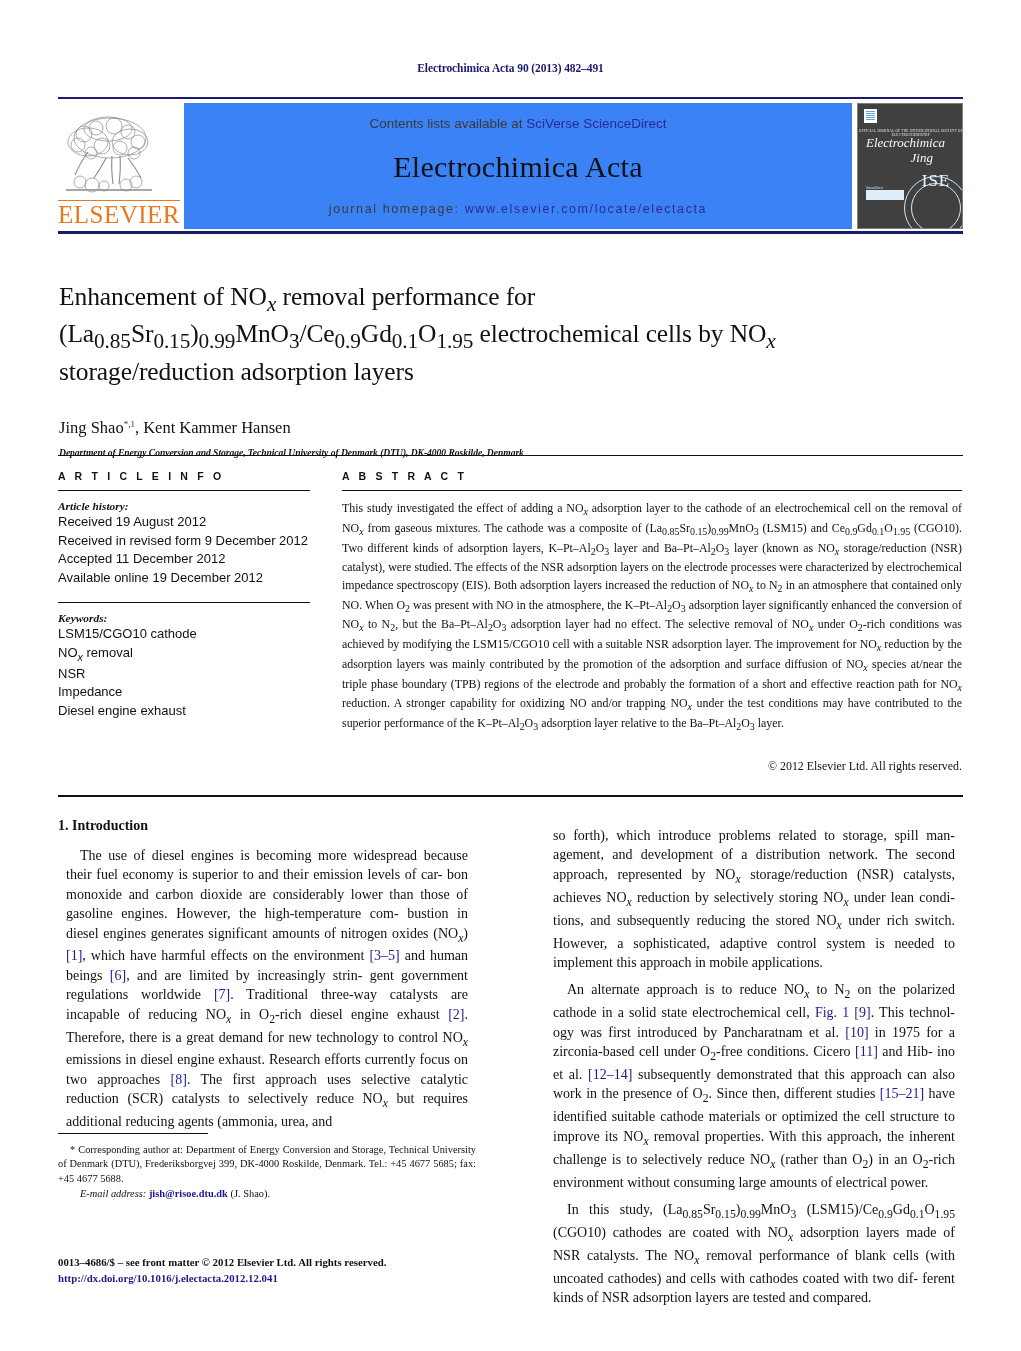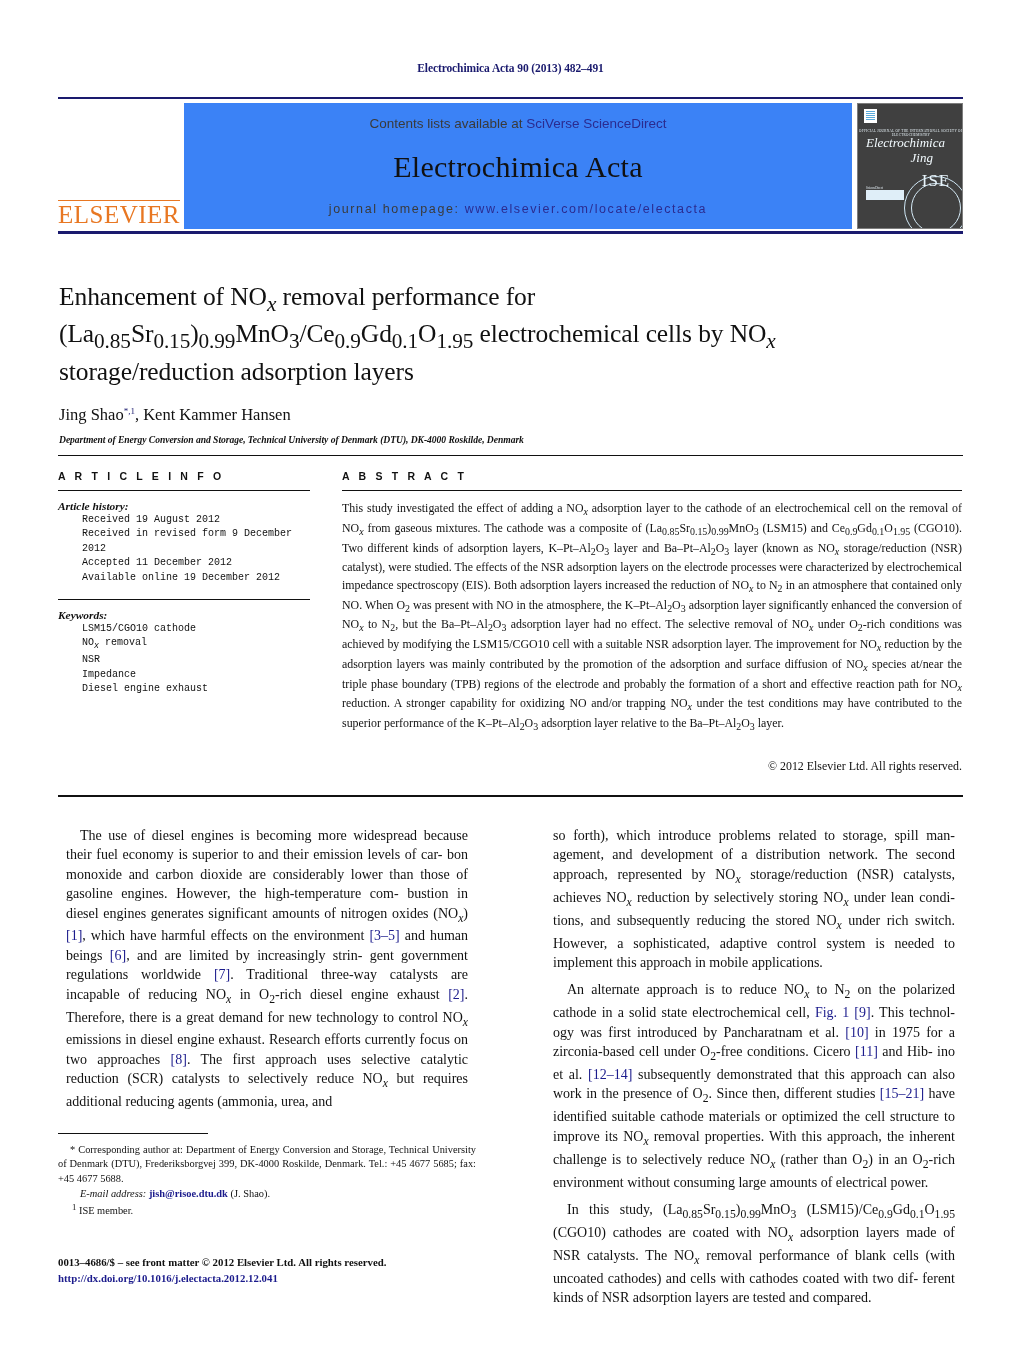--- a/index.html
+++ b/index.html
@@ -50,22 +50,22 @@
     display: flex;
     align-items: stretch;
     height: 130px;
     padding-top: 4px;
     box-sizing: border-box;
   }
   .elsevier-logo {
     width: 122px;
     flex: 0 0 122px;
     display: flex;
-    flex-direction: row;
-    align-items: flex-end;
+    flex-direction: column;
+    align-items: flex-start;
     justify-content: flex-end;
     padding-bottom: 2px;
     box-sizing: border-box;
   }
   .tree-svg { display:block; }
   .elsevier-word {
     font-family: "Liberation Serif", serif;
     font-size: 25px;
     letter-spacing: 0.5px;
     color: #E87722;
@@ -209,21 +209,21 @@
   .paper-title{
     font-family:"Liberation Serif", serif;
     font-size:25.5px;
     line-height:1.28;
     color:#111;
     margin:0;
     font-weight:normal;
     letter-spacing:-0.1px;
   }
   .authors{
-    margin-top:17px;
+    margin-top:30px;
     font-family:"Liberation Serif",serif;
     font-size:16.5px;
     color:#111;
   }
   .authors sup{ font-size:9px; color:#1a1a6e; }
   .authors .star{ color:#1a1a6e; }
   .affiliation{
     margin-top:9px;
     font-family:"Liberation Serif",serif;
     font-style:italic;
@@ -265,25 +265,24 @@
   .hr-thin.short{ width:252px; }
   .info-head{
     font-family:"Liberation Serif",serif;
     font-style:italic;
     font-weight:bold;
     font-size:11.4px;
     color:#111;
     margin-bottom:1px;
   }
   .info-line{
-    font-family:Liberation Mono, monospace;
-    font-size:10px;
+    font-family:Liberation Sans, sans-serif;
+    font-size:13px;
     line-height:1.44;
     color:#111;
-    margin-left:24px;
   }
   .kw-block{ margin-top:14px; }
   .abs-text{
     font-family:"Liberation Serif",serif;
     font-size:11.9px;
     line-height:1.455;
     text-align:justify;
     color:#111;
   }
   .abs-copyright{
@@ -493,20 +492,21 @@
       reaction path for NO<sub><i>x</i></sub> reduction. A stronger capability for oxidizing NO and/or trapping NO<sub><i>x</i></sub> under the
       test conditions may have contributed to the superior performance of the K–Pt–Al<sub>2</sub>O<sub>3</sub> adsorption layer
       relative to the Ba–Pt–Al<sub>2</sub>O<sub>3</sub> layer.
     </div>
     <div class="abs-copyright">© 2012 Elsevier Ltd. All rights reserved.</div>
   </div>
 
   <div class="rule-bottom"></div>
 
   <div class="body-left">
+    <h2 class="sec-title">1. Introduction</h2>
     <p class="para">
       The use of diesel engines is becoming more widespread because
       their fuel economy is superior to and their emission levels of car-
       bon monoxide and carbon dioxide are considerably lower than
       those of gasoline engines. However, the high-temperature com-
       bustion in diesel engines generates significant amounts of nitrogen
       oxides (NO<sub><i>x</i></sub>) <span class="ref">[1]</span>, which have harmful effects on the environment
       <span class="ref">[3–5]</span> and human beings <span class="ref">[6]</span>, and are limited by increasingly strin-
       gent government regulations worldwide <span class="ref">[7]</span>. Traditional three-way
       catalysts are incapable of reducing NO<sub><i>x</i></sub> in O<sub>2</sub>-rich diesel engine
@@ -551,24 +551,20 @@
   </div>
 
   <div class="footnote-rule"></div>
   <div class="footnotes">
     <div class="fn-star">* Corresponding author at: Department of Energy Conversion and Storage, Technical University of Denmark (DTU), Frederiksborgvej 399, DK-4000 Roskilde, Denmark. Tel.: +45 4677 5685; fax: +45 4677 5688.</div>
     <div class="fn-email">
       <i>E-mail address:</i>
       <span class="mail">jish@risoe.dtu.dk</span>
       <span>(J. Shao).</span>
     </div>
-    <div class="fn-num">
-      <sup>1</sup>
-      <span>ISE member.</span>
-    </div>
   </div>
 
   <div class="imprint">
     <div style="font-weight:bold;">0013–4686/$ – see front matter © 2012 Elsevier Ltd. All rights reserved.</div>
     <div class="doi" style="font-weight:bold;">http://dx.doi.org/10.1016/j.electacta.2012.12.041</div>
   </div>
 
 </div>
 
 </body></html>

